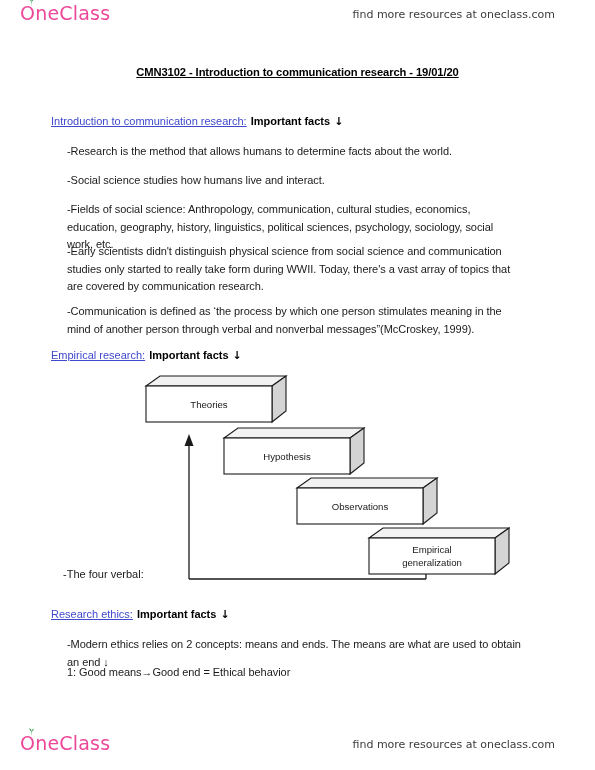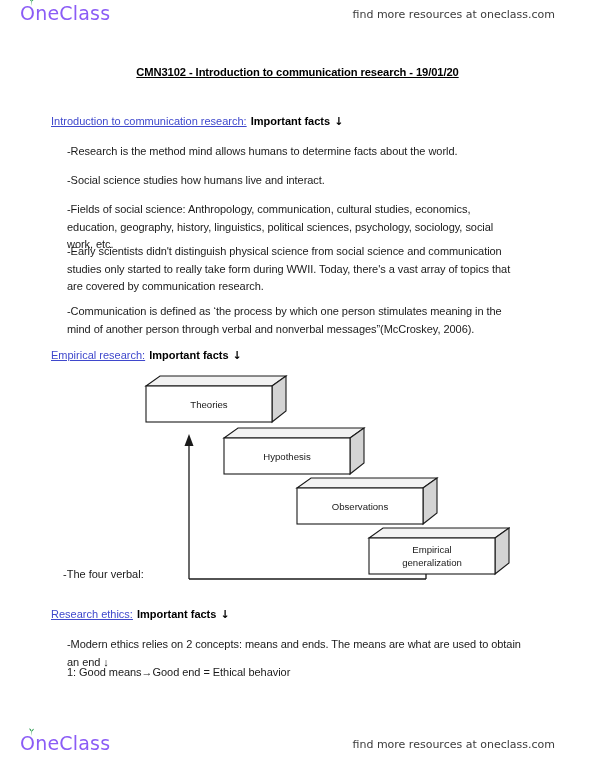--- a/index.html
+++ b/index.html
@@ -30,21 +30,21 @@
     position: absolute;
     left: 20px;
     top: 4px;
     display: flex;
     align-items: flex-start;
   }
   .logo-text {
     font-family: "DejaVu Sans", sans-serif;
     font-size: 19px;
     letter-spacing: 0.2px;
-    color: #8b5cf6;
+    color: #ec4899;
     line-height: 1;
     position: relative;
   }
   .logo-leaf {
     position: absolute;
     left: 7px;
     top: -6px;
     width: 9px;
     height: 8px;
   }
@@ -139,25 +139,25 @@
   </div>
   <div class="brand-tagline">find more resources at oneclass.com</div>
 </div>
 
 <div class="doc-title">CMN3102 - Introduction to communication research - 19/01/20</div>
 
 <div class="section-head" style="top:113px;">
   <span class="link">Introduction to communication research:</span><span class="facts">Important facts</span><span class="facts arrow-down">↓</span>
 </div>
 
-<div class="para" style="top:143px;">-Research is the method mind allows humans to determine facts about the world.</div>
+<div class="para" style="top:143px;">-Research is the method that allows humans to determine facts about the world.</div>
 <div class="para" style="top:172px;">-Social science studies how humans live and interact.</div>
 <div class="para" style="top:201px;">-Fields of social science: Anthropology, communication, cultural studies, economics, education, geography, history, linguistics, political sciences, psychology, sociology, social work, etc.</div>
 <div class="para" style="top:243px;">-Early scientists didn't distinguish physical science from social science and communication studies only started to really take form during WWII. Today, there's a vast array of topics that are covered by communication research.</div>
-<div class="para" style="top:303px;">-Communication is defined as ‘the process by which one person stimulates meaning in the mind of another person through verbal and nonverbal messages”(McCroskey, 2006).</div>
+<div class="para" style="top:303px;">-Communication is defined as ‘the process by which one person stimulates meaning in the mind of another person through verbal and nonverbal messages”(McCroskey, 1999).</div>
 
 <div class="section-head" style="top:347px;">
   <span class="link">Empirical research:</span><span class="facts">Important facts</span><span class="facts arrow-down">↓</span>
 </div>
 
 <div class="figure">
   <svg width="370" height="212" viewBox="0 0 370 212">
 
     <g stroke="#1a1a1a" fill="none" stroke-width="1.3">
       <path d="M49 207 L286 207"></path>

